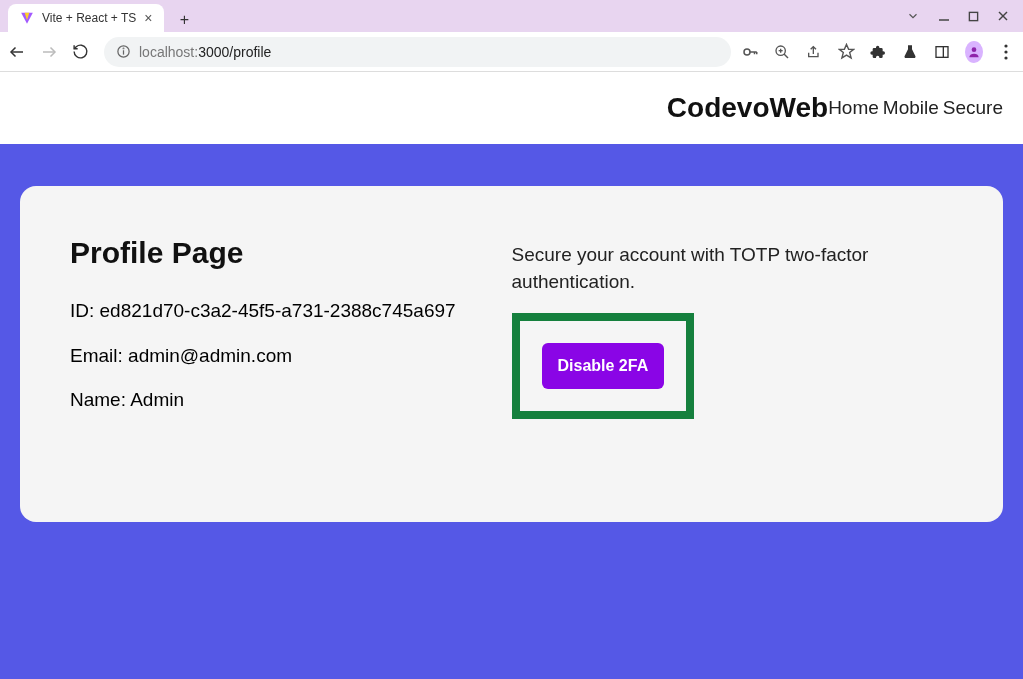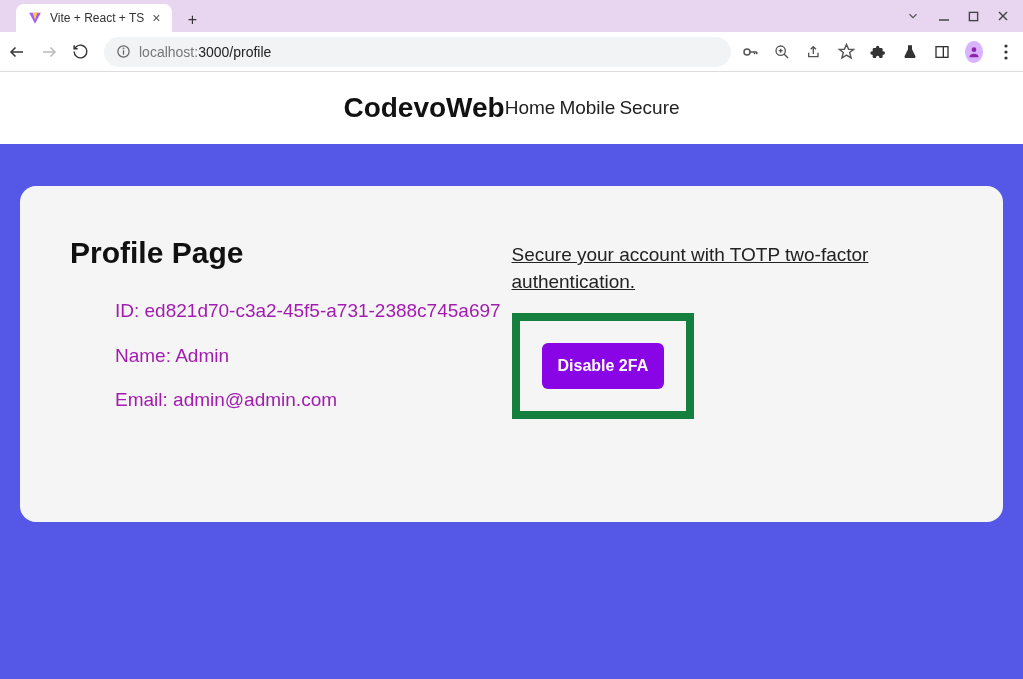--- a/index.html
+++ b/index.html
@@ -1,19 +1,19 @@
 <!DOCTYPE html>
 <html><head>
   <meta charset="utf-8">
   <style>
     * { margin: 0; padding: 0; box-sizing: border-box; font-family: 'Segoe UI', Arial, sans-serif; }
     body { background: #e8d5f0; height: 679px; width: 1023px; overflow: hidden; }
 
     
-    .titlebar { height: 32px; background: #e8d5f0; display: flex; align-items: center; padding: 0 8px; margin-left: 8px; }
+    .titlebar { height: 32px; background: #e8d5f0; display: flex; align-items: center; padding: 0 8px; }
     .tab-strip { display: flex; align-items: flex-end; height: 100%; gap: 8px; flex: 1; }
     .tab { background: #fff; border-radius: 8px 8px 0 0; height: 28px; padding: 0 12px; display: flex; align-items: center; gap: 8px; max-width: 220px; }
     .tab-favicon { width: 14px; height: 14px; display:flex; align-items:center; justify-content:center; }
     .tab-title { font-size: 12px; color: #333; white-space: nowrap; overflow: hidden; text-overflow: ellipsis; flex: 1; }
     .tab-close { font-size: 14px; color: #555; cursor: pointer; }
     .newtab { width: 24px; height: 24px; display: flex; align-items: center; justify-content: center; font-size: 16px; color: #333; border-radius: 50%; cursor: pointer; }
     .window-controls { display: flex; gap: 18px; align-items: center; padding-right: 6px; color: #444; }
     .window-controls span { cursor: pointer; font-family: Arial; }
     .caret-down { font-size: 12px; }
 
@@ -24,31 +24,31 @@
     .addr-bar { flex: 1; display: flex; align-items: center; background: #f1f3f4; border-radius: 20px; height: 30px; padding: 0 12px; gap: 8px; color: #555; font-size: 14px; }
     .addr-host-dim { color: #777; }
     .addr-path { color: #222; }
     .ext-icons { display: flex; gap: 14px; align-items: center; color: #555; }
     .ext-icons span { cursor:pointer; display:flex; align-items:center; justify-content:center; width:18px; }
     .avatar-circle { width: 22px; height: 22px; border-radius: 50%; background: #d9b3ff; display:flex; align-items:center; justify-content:center; }
     .avatar-inner { width:14px; height:14px; fill:#8e24aa; }
 
     
     .page { height: calc(679px - 72px); overflow: hidden; background:#fff; }
-    .app-header { background:#fff; height: 72px; display:flex; align-items:center; justify-content:center; padding: 0 20px; }
+    .app-header { background:#fff; height: 72px; display:flex; align-items:center; justify-content:flex-end; padding: 0 20px; }
     .brand { font-size: 28px; font-weight: 800; color:#111; }
     .nav-links { display:flex; gap: 4px; font-size: 19px; color:#222; }
     .nav-link { cursor:pointer; }
 
     .hero { background:#5558e6; padding: 42px 20px; height: calc(100% - 72px); }
     .card { background:#f5f5f5; border-radius:16px; padding: 50px 50px 90px 50px; display:flex; }
     .col { flex:1; }
     .h1 { font-size: 30px; font-weight: 800; color:#111; margin-bottom: 28px; }
-    .p { font-size: 19px; color:#a21caf; margin-bottom: 18px; line-height:1.4;margin-left:45px; }
-    .sub { font-size: 19px; color:#222; margin-top: 6px; margin-bottom: 18px; line-height:1.4;text-decoration:underline; }
+    .p { font-size: 19px; color:#000000; margin-bottom: 18px; line-height:1.4; }
+    .sub { font-size: 19px; color:#222; margin-top: 6px; margin-bottom: 18px; line-height:1.4; }
     .highlight-box { display:inline-block; border: 8px solid #15803d; padding: 22px; }
     .btn-2fa { background:#8a05e6; color:#fff; border:none; border-radius:6px; padding: 14px 16px; font-size: 16px; font-weight: 600; cursor:pointer; }
 
     svg { display:block; }
   </style>
 </head>
 <body>
 
 <div class="titlebar">
   <div class="tab-strip">
@@ -191,22 +191,22 @@
       <span class="nav-link">Mobile</span>
       <span class="nav-link">Secure</span>
     </div>
   </div>
 
   <div class="hero">
     <div class="card">
       <div class="col">
         <div class="h1">Profile Page</div>
         <div class="p">ID: ed821d70-c3a2-45f5-a731-2388c745a697</div>
+        <div class="p">Email: admin@admin.com</div>
         <div class="p">Name: Admin</div>
-        <div class="p">Email: admin@admin.com</div>
       </div>
       <div class="col">
         <div class="sub">Secure your account with TOTP two-factor authentication.</div>
         <div class="highlight-box">
           <button class="btn-2fa">Disable 2FA</button>
         </div>
       </div>
     </div>
   </div>
 </div>

